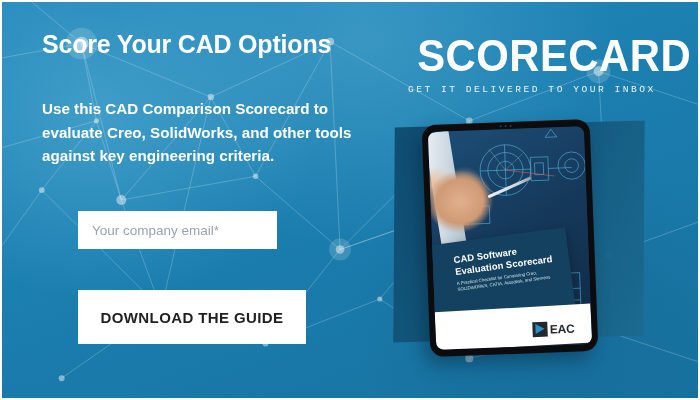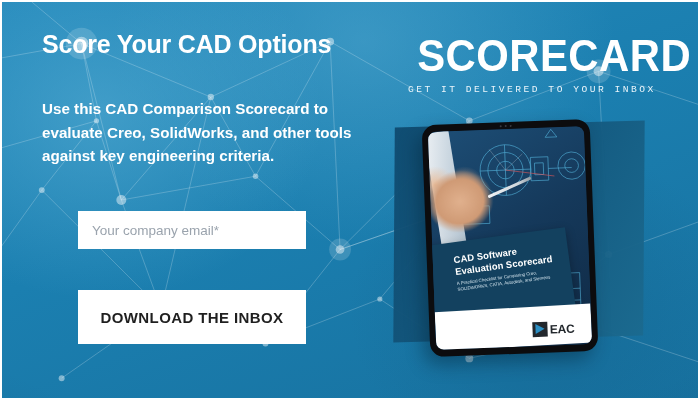--- a/index.html
+++ b/index.html
@@ -66,21 +66,21 @@
     line-height: 1.55;
     font-weight: bold;
     margin-top: 27px;
   }
 
   
   .email-field {
     position: absolute;
     left: 76px;
     top: 209px;
-    width: 228px;
+    width: 199px;
     height: 38px;
     background: #ffffff;
     border: 0;
     outline: 0;
     padding: 6px 14px;
     box-sizing: border-box;
     font-family: "Liberation Sans", sans-serif;
     font-size: 13.5px;
     color: #3a3a3a;
   }
@@ -347,21 +347,21 @@
         <circle cx="340" cy="250" r="11"></circle>
       </g>
     </svg>
     <div class="vignette"></div>
   </div>
 
   <div class="headline">Score Your CAD Options</div>
   <div class="subcopy">Use this CAD Comparison Scorecard to evaluate Creo, SolidWorks, and other tools against key engineering criteria.</div>
 
   <input class="email-field" type="email" placeholder="Your company email*" style="">
-  <button class="cta-button">DOWNLOAD THE INBOX</button>
+  <button class="cta-button">DOWNLOAD THE GUIDE</button>
 
   <div class="brand-block">
     <div class="brand-word">SCORECARD</div>
     <div class="brand-tagline">GET IT DELIVERED TO YOUR INBOX</div>
   </div>
 
   <div class="back-panel"></div>
 
   <div class="tablet">
     <div class="tablet-cam">

